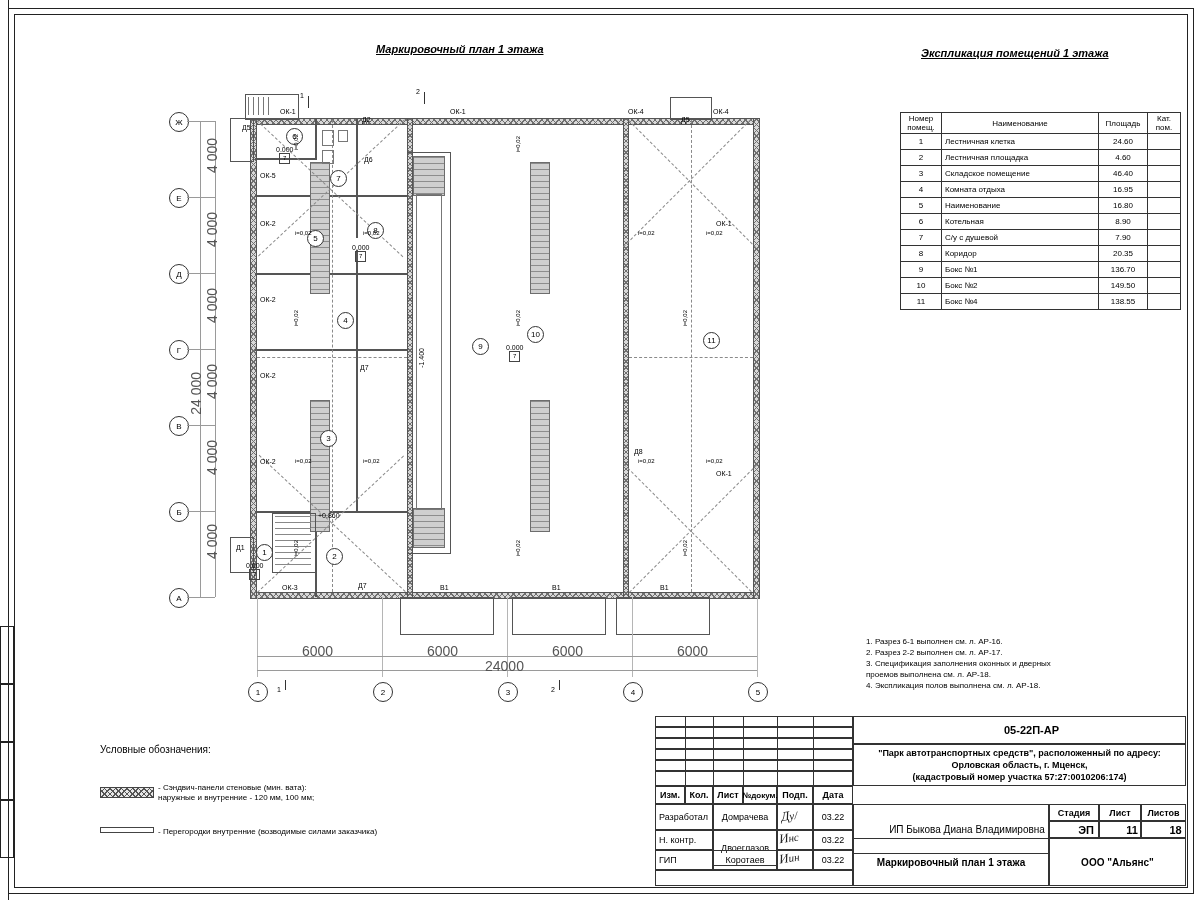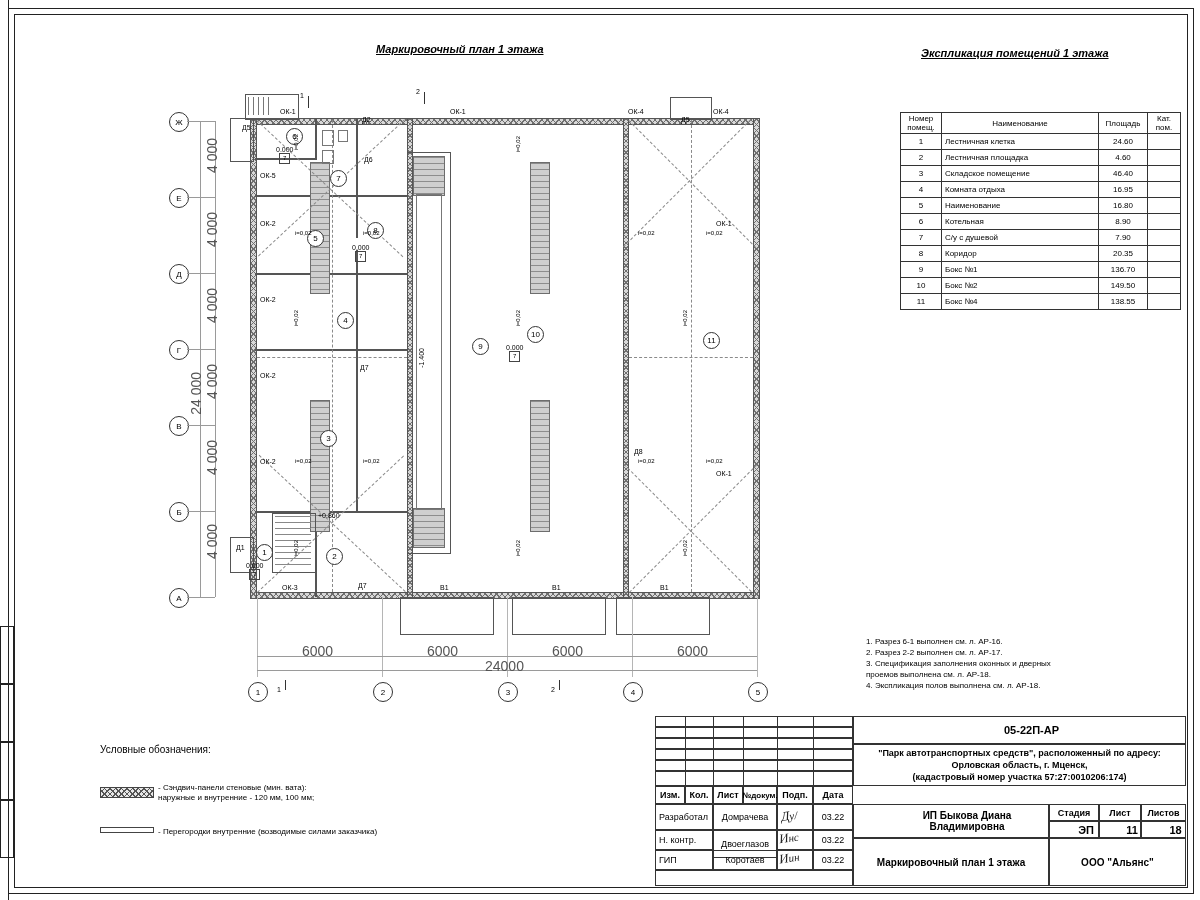--- a/index.html
+++ b/index.html
@@ -416,32 +416,32 @@
     <div class="cell" style="left:88px;top:70px;width:34px;height:18px;font-size:8px;font-weight:bold;">№докум.</div>
     <div class="cell" style="left:122px;top:70px;width:36px;height:18px;font-weight:bold;">Подп.</div>
     <div class="cell" style="left:158px;top:70px;width:40px;height:18px;font-weight:bold;">Дата</div>
 
     <div class="cell cl" style="left:0;top:88px;width:58px;height:26px;">Разработал</div>
     <div class="cell" style="left:58px;top:88px;width:64px;height:26px;">Домрачева</div>
     <div class="cell" style="left:122px;top:88px;width:36px;height:26px;"></div>
     <div class="cell" style="left:158px;top:88px;width:40px;height:26px;">03.22</div>
 
     <div class="cell cl" style="left:0;top:114px;width:58px;height:20px;">Н. контр.</div>
-    <div class="cell" style="left:58px;top:114px;width:64px;height:28px;">Двоеглазов</div>
+    <div class="cell" style="left:58px;top:114px;width:64px;height:36px;">Двоеглазов</div>
     <div class="cell" style="left:122px;top:114px;width:36px;height:20px;"></div>
     <div class="cell" style="left:158px;top:114px;width:40px;height:20px;">03.22</div>
 
     <div class="cell cl" style="left:0;top:134px;width:58px;height:20px;">ГИП</div>
     <div class="cell" style="left:58px;top:134px;width:64px;height:20px;">Коротаев</div>
     <div class="cell" style="left:122px;top:134px;width:36px;height:20px;"></div>
     <div class="cell" style="left:158px;top:134px;width:40px;height:20px;">03.22</div>
 
     <div class="cell" style="left:0;top:154px;width:198px;height:16px;"></div>
 
-    <div class="cell mid" style="left:198px;top:88px;width:196px;height:34px;font-weight:bold;padding-left:32px;">ИП Быкова Диана Владимировна</div>
+    <div class="cell mid" style="left:198px;top:88px;width:196px;height:50px;font-weight:normal;padding-left:32px;">ИП Быкова Диана Владимировна</div>
     <div class="cell mid" style="left:198px;top:122px;width:196px;height:48px;font-weight:bold;">Маркировочный план 1 этажа</div>
 
     <div class="cell" style="left:394px;top:88px;width:50px;height:17px;font-weight:bold;">Стадия</div>
     <div class="cell" style="left:444px;top:88px;width:42px;height:17px;font-weight:bold;">Лист</div>
     <div class="cell" style="left:486px;top:88px;width:45px;height:17px;font-weight:bold;">Листов</div>
     <div class="cell big" style="left:394px;top:105px;width:50px;height:17px;">ЭП</div>
     <div class="cell big" style="left:444px;top:105px;width:42px;height:17px;">11</div>
     <div class="cell big" style="left:486px;top:105px;width:45px;height:17px;">18</div>
     <div class="cell mid" style="left:394px;top:122px;width:137px;height:48px;font-weight:bold;">ООО "Альянс"</div>
 

